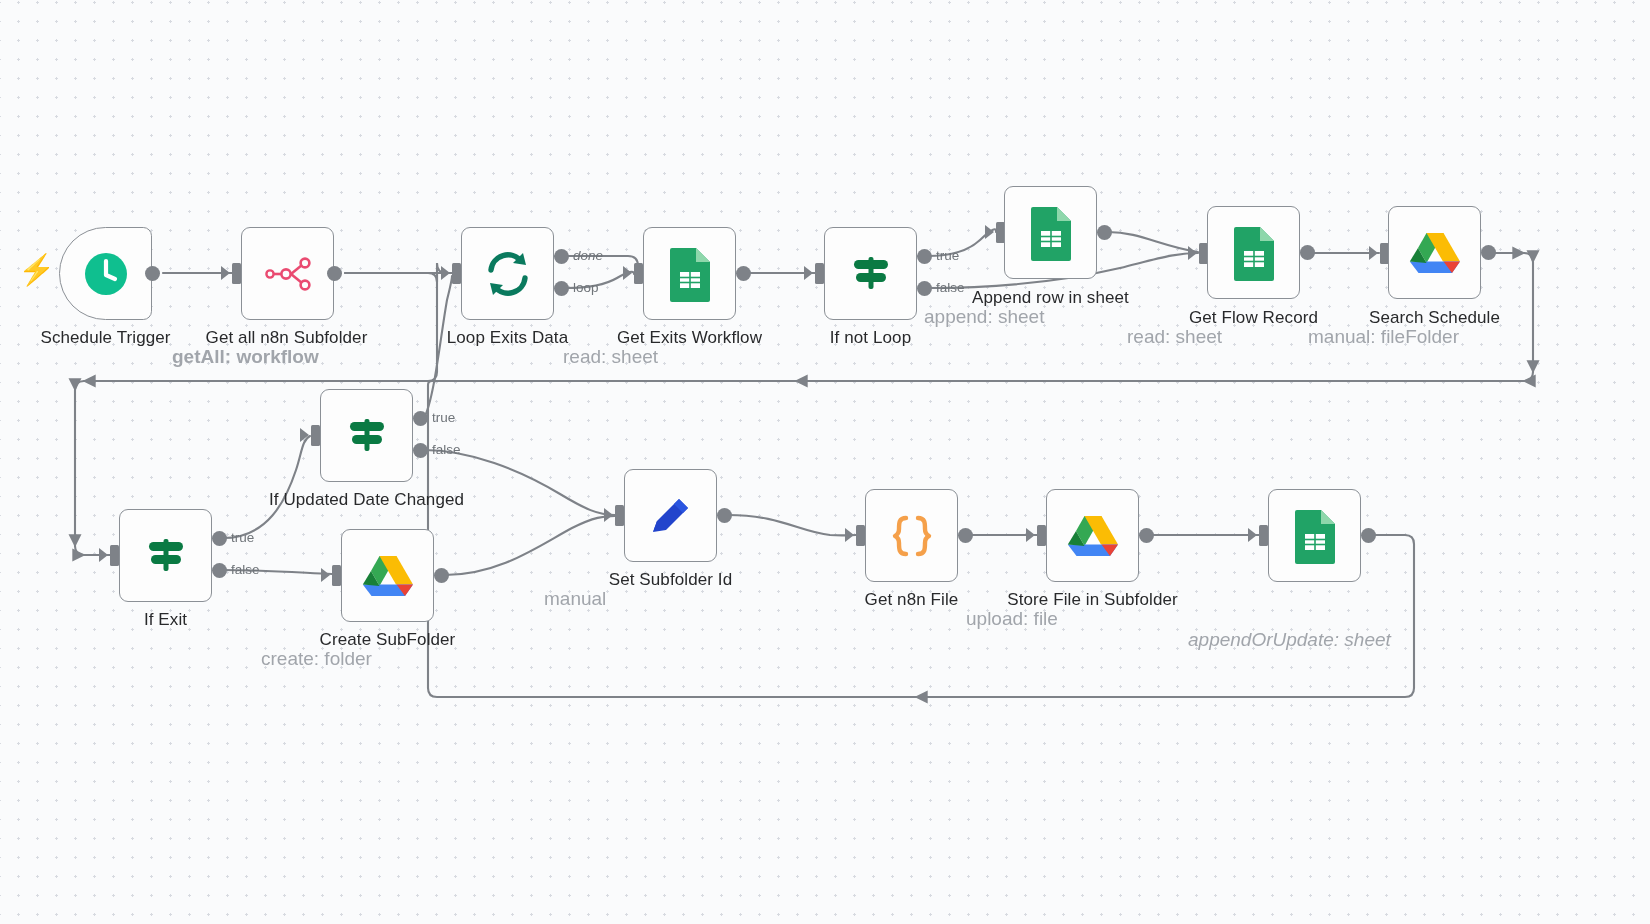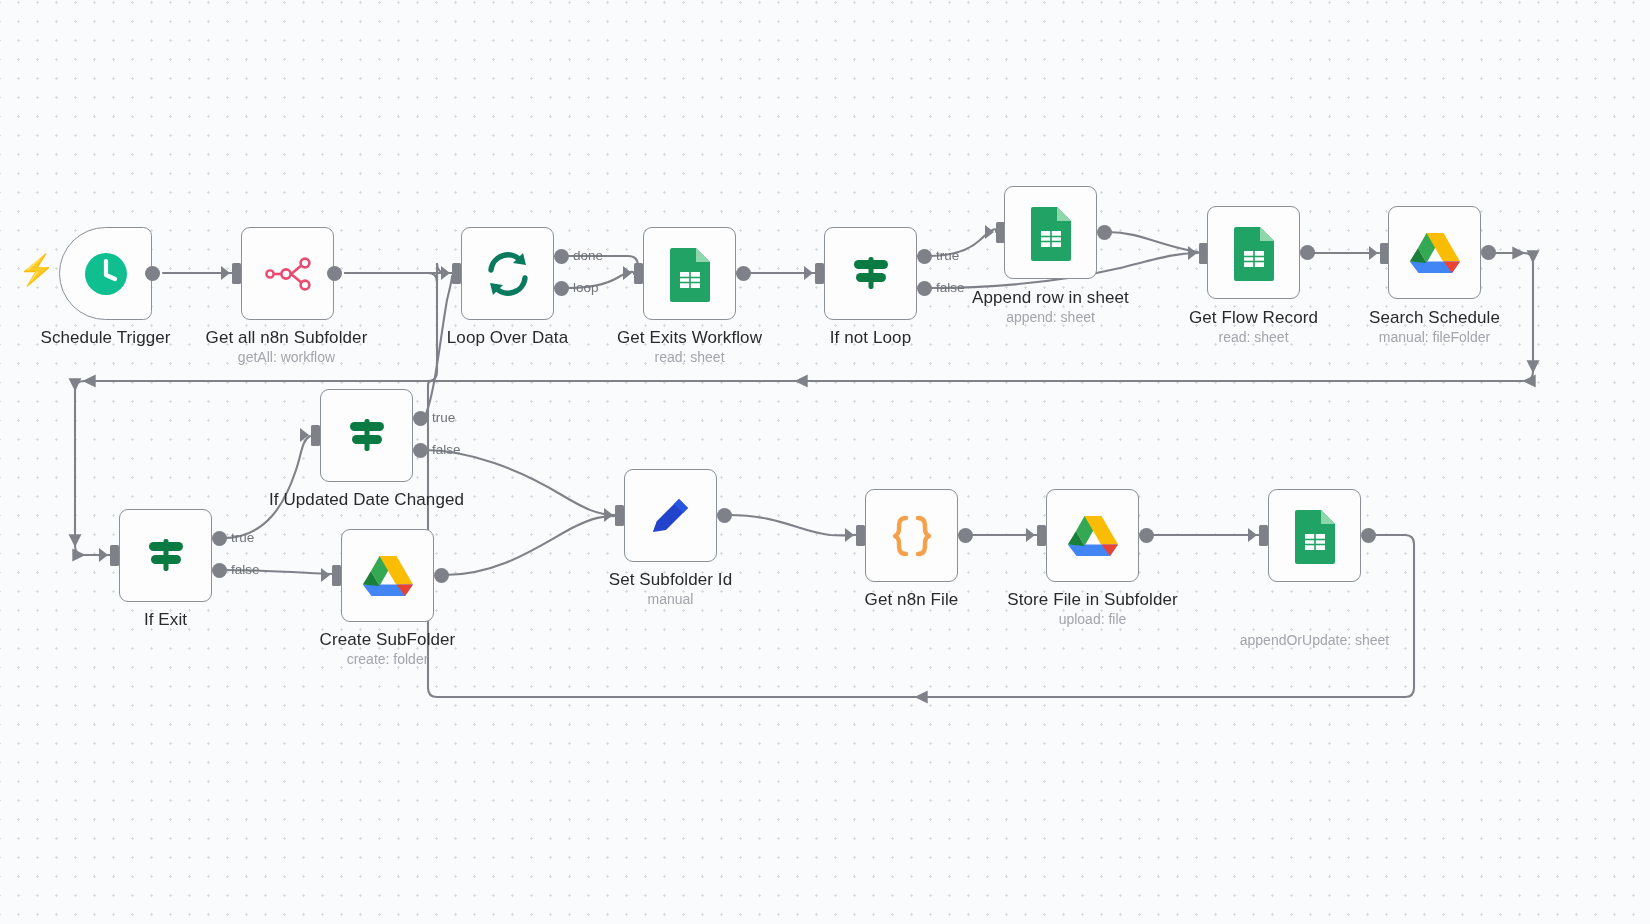--- a/index.html
+++ b/index.html
@@ -57,23 +57,23 @@
     position: absolute;
     text-align: center;
     color: #28292b;
     font-size: 17px;
     line-height: 21px;
     letter-spacing: 0.1px;
     white-space: pre-line;
   }
   .subcaption {
     position: absolute;
-    text-align: center;
+    text-align: left;
     color: #a1a5ab;
-    font-size: 14px;
+    font-size: 19px;
     line-height: 18px;
   }
   .port {
     position: absolute;
     width: 15px;
     height: 15px;
     border-radius: 50%;
     background: #7e8288;
   }
   .in-port {
@@ -194,41 +194,41 @@
         <circle cx="24" cy="20" r="4.6" fill="none" stroke="#ea4b71" stroke-width="2.6"></circle>
         <circle cx="43" cy="9" r="4.4" fill="none" stroke="#ea4b71" stroke-width="2.6"></circle>
         <circle cx="43" cy="31" r="4.4" fill="none" stroke="#ea4b71" stroke-width="2.6"></circle>
       </svg>
     </span>
   </div>
   <div class="port" style="left:327px; top:266px;"></div>
   <div class="in-arrow" style="left:441px; top:266px;"></div>
   <div class="in-port" style="left:452px; top:263px;"></div>
   <div class="caption" style="left:160px; top:327px; width:253px;">Get all n8n Subfolder</div>
-  <div class="subcaption" style="left:160px; top:348px; width:253px;">getAll: workflow</div>
+  <div class="subcaption" style="left:172px; top:348px; width:253px;font-weight:bold;">getAll: workflow</div>
 
   <div class="node" style="left:461px; top:227px; width:93px; height:93px;">
     <span class="glyph">
       <svg width="52" height="52" viewBox="0 0 52 52">
         <g fill="none" stroke="#0a7a5e" stroke-width="5.4" stroke-linecap="round">
           <path d="M9 22 A17 17 0 0 1 39 13"></path>
           <path d="M43 30 A17 17 0 0 1 13 39"></path>
         </g>
         <path d="M41 5 L44 17 L31 15 z" fill="#0a7a5e"></path>
         <path d="M11 47 L8 35 L21 37 z" fill="#0a7a5e"></path>
       </svg>
     </span>
   </div>
   <div class="port" style="left:554px; top:249px;"></div>
-  <div class="port-label" style="left:573px; top:248px;">done</div>
+  <div class="port-label" style="left:573px; top:248px;font-style:italic;">done</div>
   <div class="port" style="left:554px; top:281px;"></div>
   <div class="port-label" style="left:573px; top:280px;">loop</div>
   <div class="in-arrow" style="left:623px; top:266px;"></div>
   <div class="in-port" style="left:634px; top:263px;"></div>
-  <div class="caption" style="left:381px; top:327px; width:253px;">Loop Over Data</div>
+  <div class="caption" style="left:381px; top:327px; width:253px;">Loop Exits Data</div>
 
   <div class="node" style="left:643px; top:227px; width:93px; height:93px;">
     <span class="glyph">
       <svg width="44" height="56" viewBox="0 0 44 56">
         <path d="M4 2 h24 l14 14 v38 a2 2 0 0 1 -2 2 h-36 a2 2 0 0 1 -2 -2 v-50 a2 2 0 0 1 2 -2 z" fill="#21a366"></path>
         <path d="M28 2 l14 14 h-14 z" fill="#8ed7ab"></path>
         <rect x="12" y="26" width="20" height="16" fill="#ffffff"></rect>
         <g stroke="#21a366" stroke-width="1.6">
           <line x1="12" y1="31.5" x2="32" y2="31.5"></line>
           <line x1="12" y1="36.5" x2="32" y2="36.5"></line>
@@ -429,15 +429,15 @@
           <line x1="12" y1="31.5" x2="32" y2="31.5"></line>
           <line x1="12" y1="36.5" x2="32" y2="36.5"></line>
           <line x1="22" y1="26" x2="22" y2="42"></line>
         </g>
       </svg>
     </span>
   </div>
   <div class="port" style="left:1361px; top:528px;"></div>
   <div class="in-arrow" style="left:1248px; top:528px;"></div>
   <div class="in-port" style="left:1259px; top:525px;"></div>
-  <div class="subcaption" style="left:1188px; top:631px; width:253px;">appendOrUpdate: sheet</div>
+  <div class="subcaption" style="left:1188px; top:631px; width:253px;font-style:italic;">appendOrUpdate: sheet</div>
 
 </div>
 
 </body></html>

